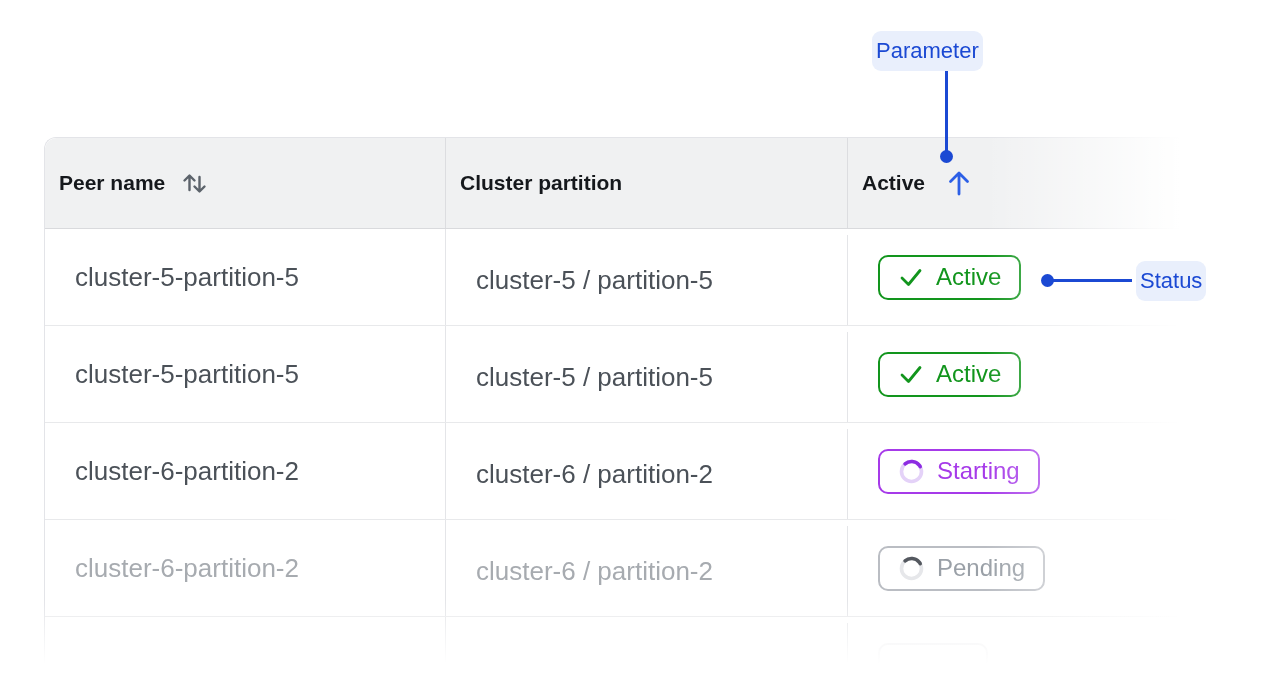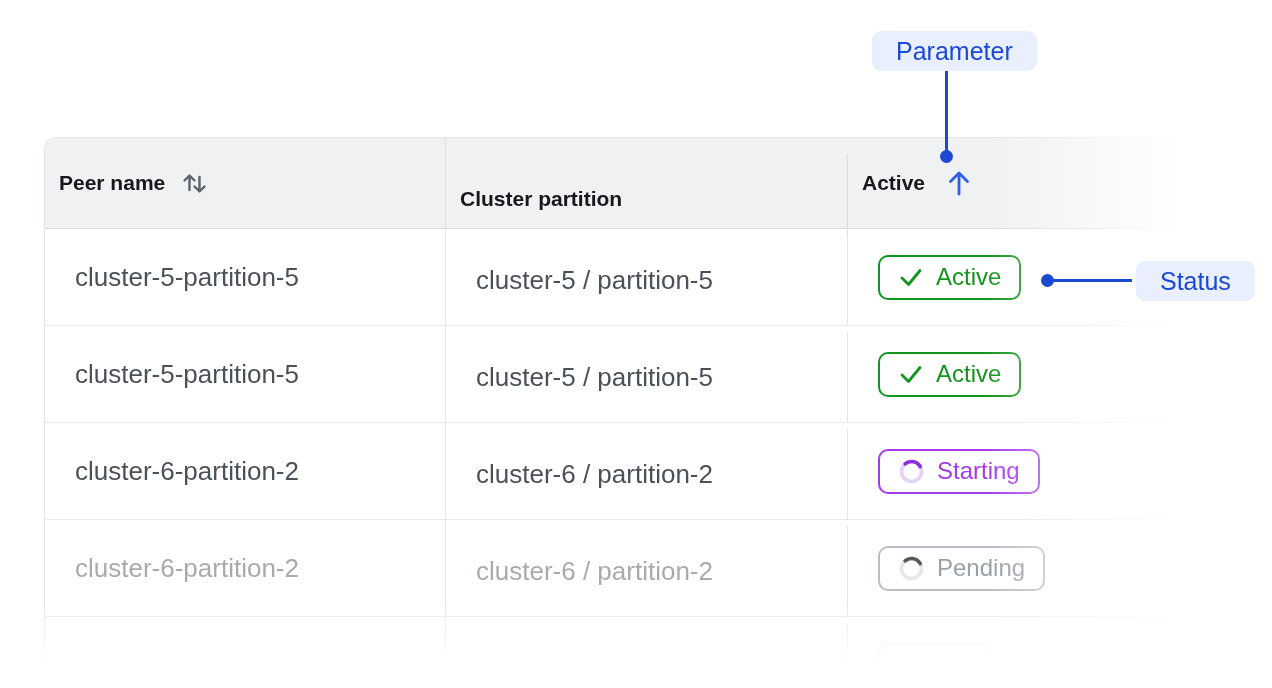--- a/index.html
+++ b/index.html
@@ -19,21 +19,21 @@
   .thead {
     display: flex; height: 91px; background: #f0f1f2;
     border-bottom: 1px solid #d9dadd; border-top-left-radius: 12px;
     box-sizing: border-box;
   }
   .th {
     display: flex; align-items: center; padding-left: 14px; box-sizing: border-box;
     height: 100%; font-weight: 700; font-size: 21px; color: #15181c; cursor: pointer;
   }
   .th-peer    { width: 401px; border-right: 1px solid #dcdde0; }
-  .th-cluster { width: 402px; border-right: 1px solid #dcdde0; margin-top: 16px; }
+  .th-cluster { width: 402px; border-right: 1px solid #dcdde0; }
   .th-status  { flex: 1; }
   .th .sort-ico { margin-left: 16px; display: inline-flex; }
   .th-status .sort-ico { margin-left: 22px; }
 
   .tr { display: flex; height: 96px; border-bottom: 1px solid #e8e9eb; background: #fff; }
   .td { display: flex; align-items: center; padding-left: 30px; box-sizing: border-box; text-align: right; }
   .td-peer    { width: 401px; border-right: 1px solid #e4e5e8; }
   .td-cluster { width: 402px; border-right: 1px solid #e4e5e8; margin-top: 6px; }
   .td-status  { flex: 1; }
   .cell-text { font-size: 26px; color: #4b5158; white-space: nowrap; }
@@ -59,22 +59,22 @@
   .fade-bottom {
     position: absolute; left: 0; right: 0; bottom: 0; height: 88px; z-index: 2;
     background: linear-gradient(to bottom, rgba(255,255,255,0), #ffffff 72%);
     pointer-events: none;
   }
 
   
   .anno { position: absolute; z-index: 3; }
   .anno-pill {
     background: #e9effc; color: #1b49d3; border-radius: 9px;
-    height: 40px; line-height: 40px; padding: 0 24px;
-    font-size: 25px; font-weight: 500; white-space: nowrap;
+    height: 40px; line-height: 40px; padding: 0 4px;
+    font-size: 22px; font-weight: 500; white-space: nowrap;
   }
   .pill-parameter { left: 872px; top: 31px; }
   .pill-value     { left: 1136px; top: 261px; }
   .anno-line { background: #1b49d3; }
   .line-parameter { left: 945px; top: 71px; width: 3px; height: 81px; }
   .line-value     { left: 1051px; top: 279px; width: 81px; height: 3px; }
   .anno-dot {
     width: 13px; height: 13px; border-radius: 50%; background: #1b49d3;
   }
   .dot-parameter { left: 940px; top: 150px; }

